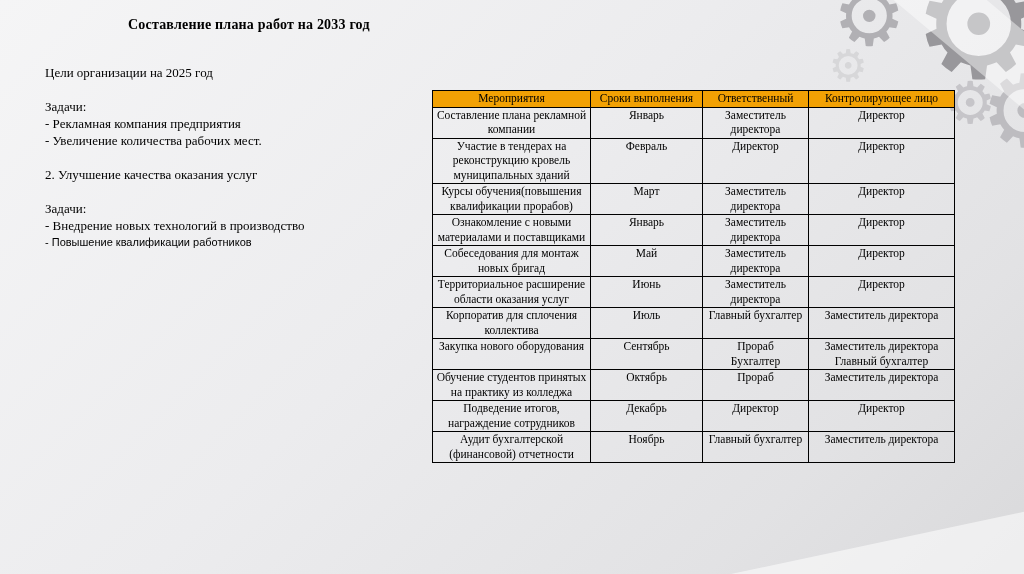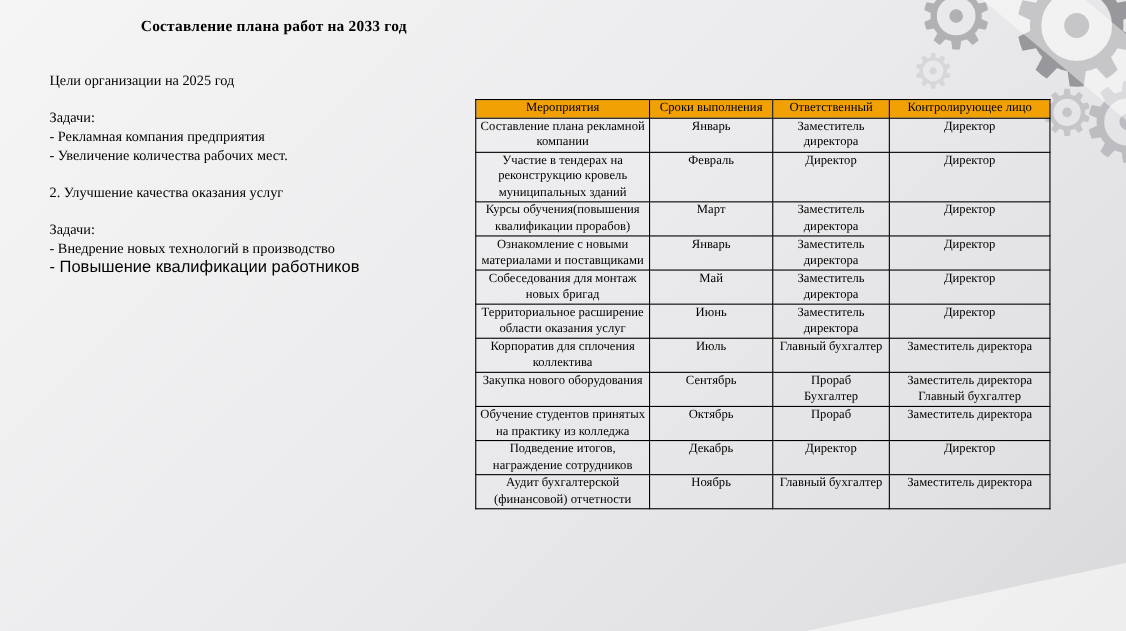--- a/index.html
+++ b/index.html
@@ -28,21 +28,21 @@
   .title {
     position:absolute; left:128px; top:17px;
     font-size:14px; font-weight:bold; letter-spacing:.2px;
   }
 
   .left-block {
     position:absolute; left:45px; top:64px; width:378px;
     font-size:13px;
   }
   .left-block p { margin:0; line-height:17px; min-height:17px; white-space:pre-wrap;font-family:Liberation Serif, serif; }
-  .left-block p.sans { font-family:"Liberation Sans", sans-serif; font-size:15px; }
+  .left-block p.sans { font-family:"Liberation Sans", sans-serif; font-size:11px; }
 
   .plan-table {
     position:absolute; left:432px; top:90px; width:522px;
     border-collapse:collapse; table-layout:fixed;
     font-size:11.5px;
   }
   .plan-table th, .plan-table td {
     border:1px solid #000; vertical-align:top; text-align:center;
     padding:0 3px 1px 3px; line-height:14.5px; white-space:pre-line;
     font-weight:normal; overflow:hidden;

